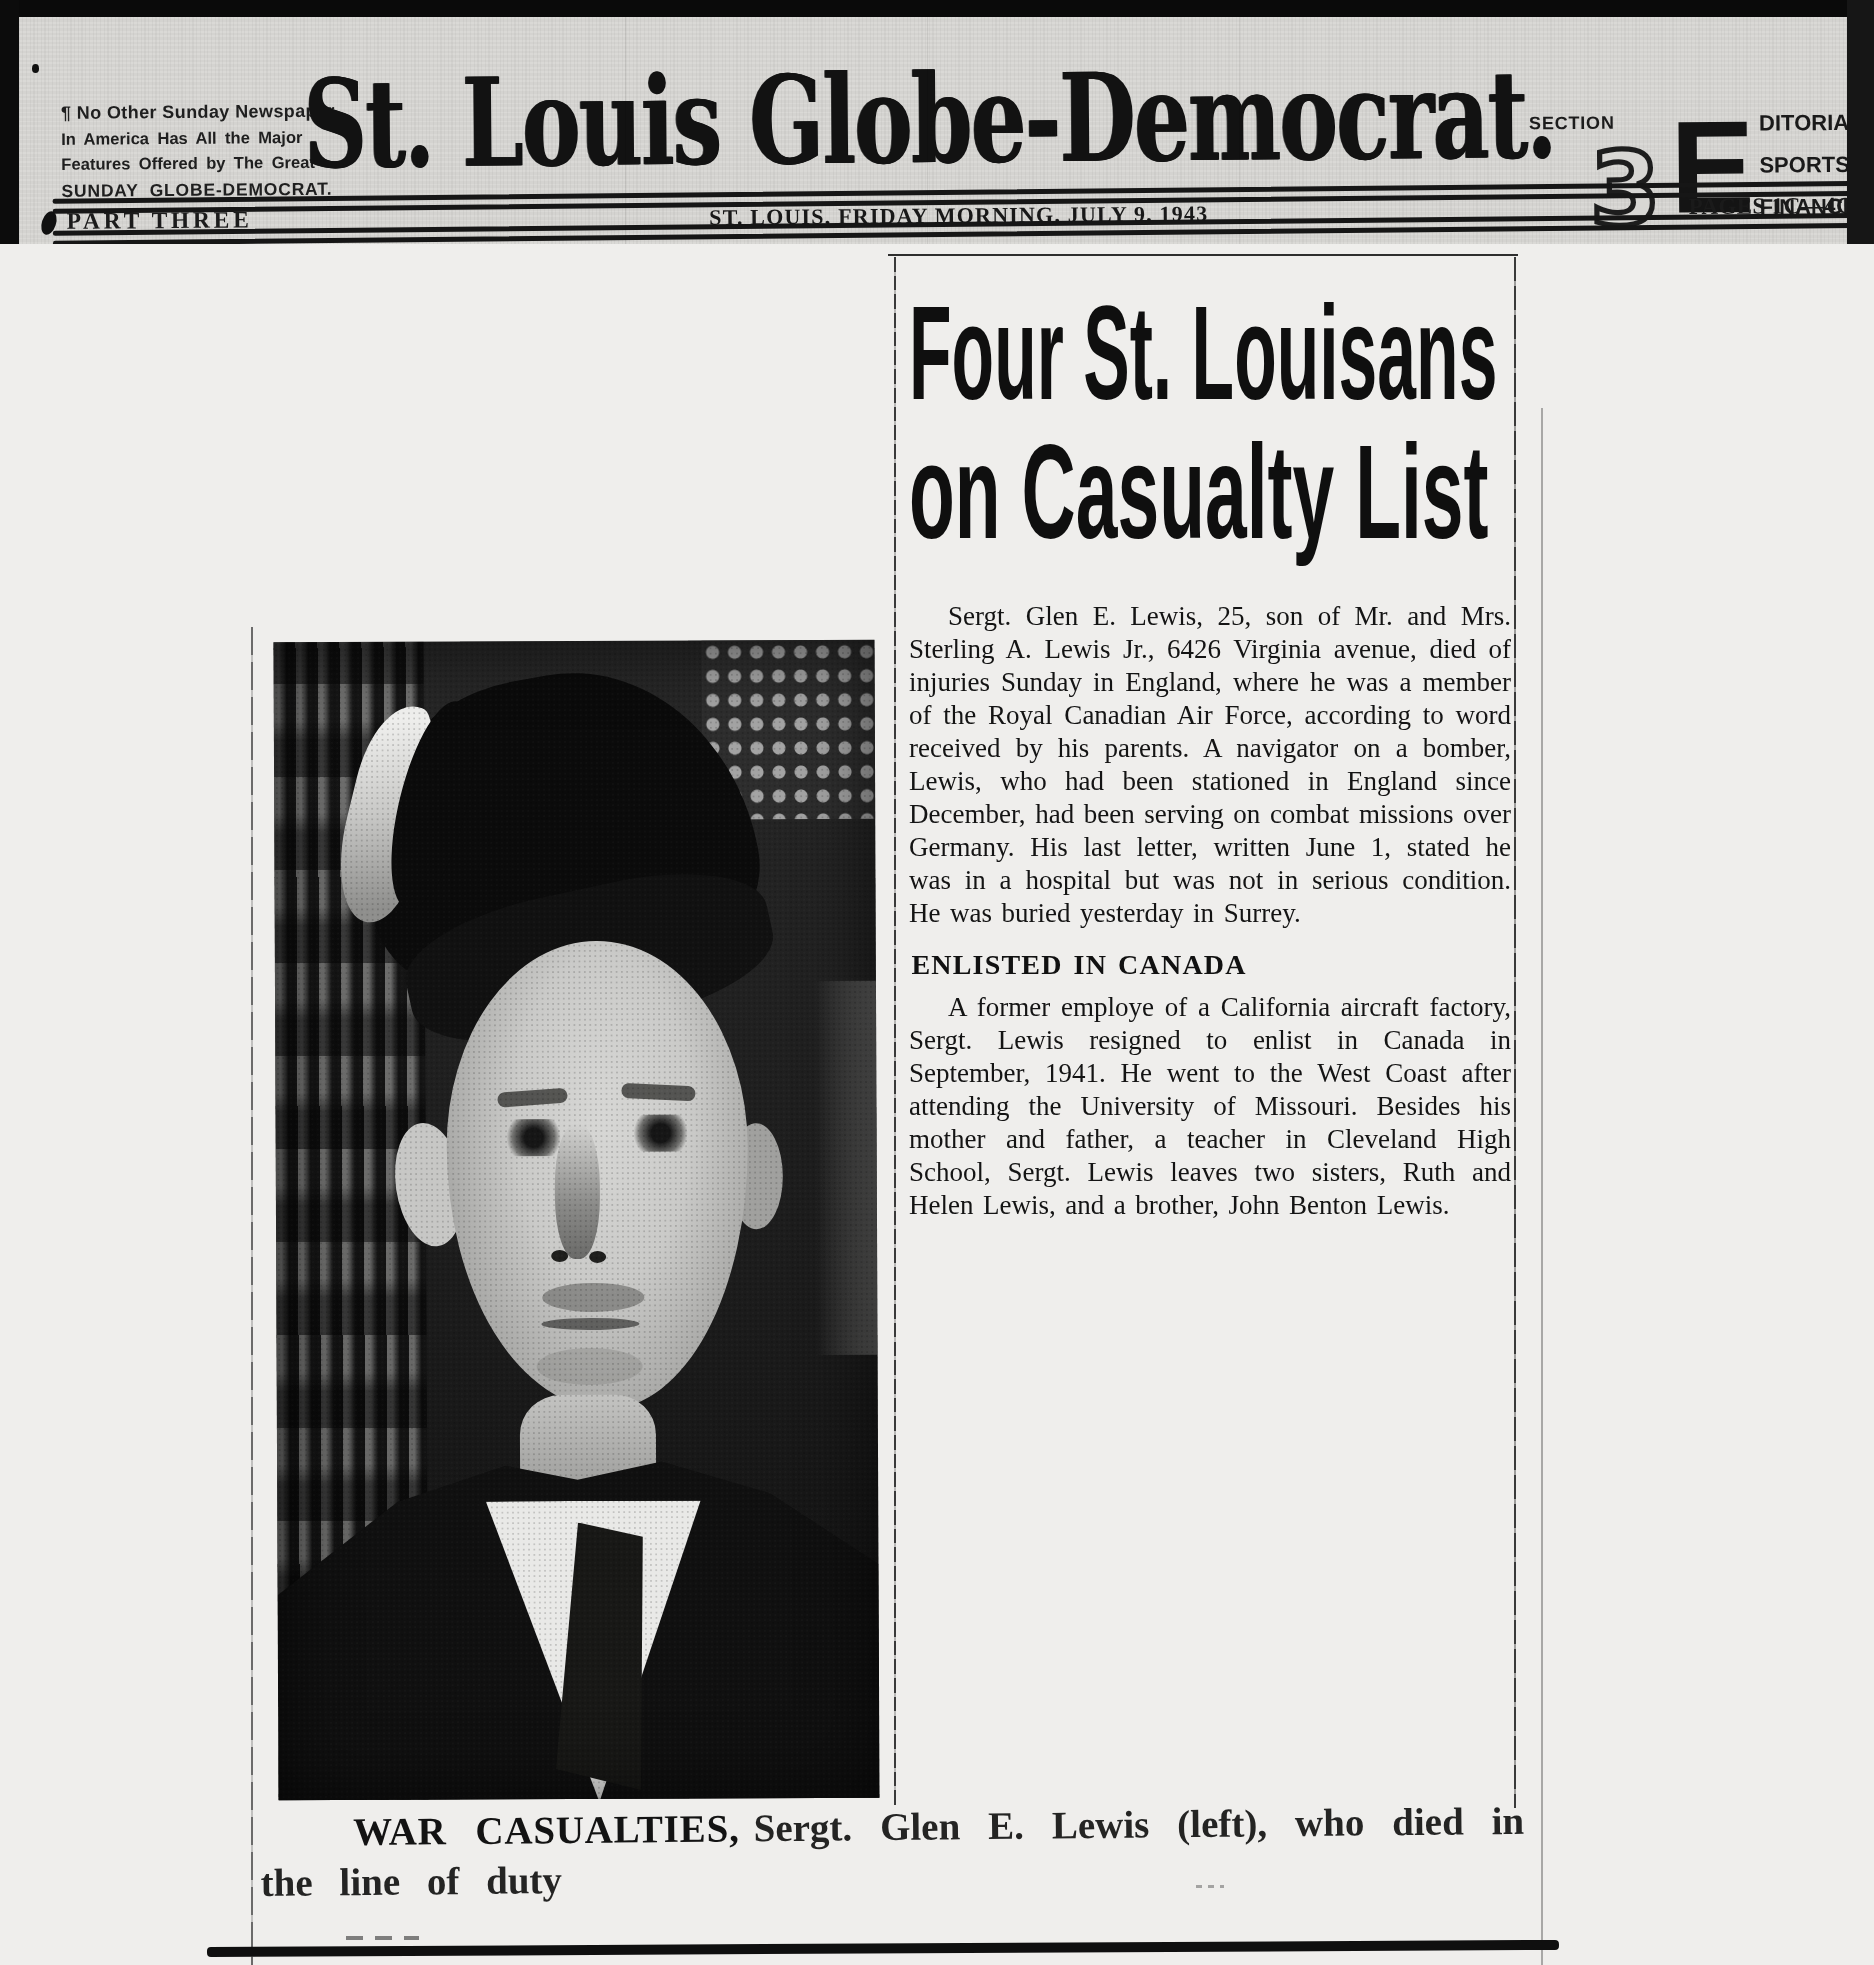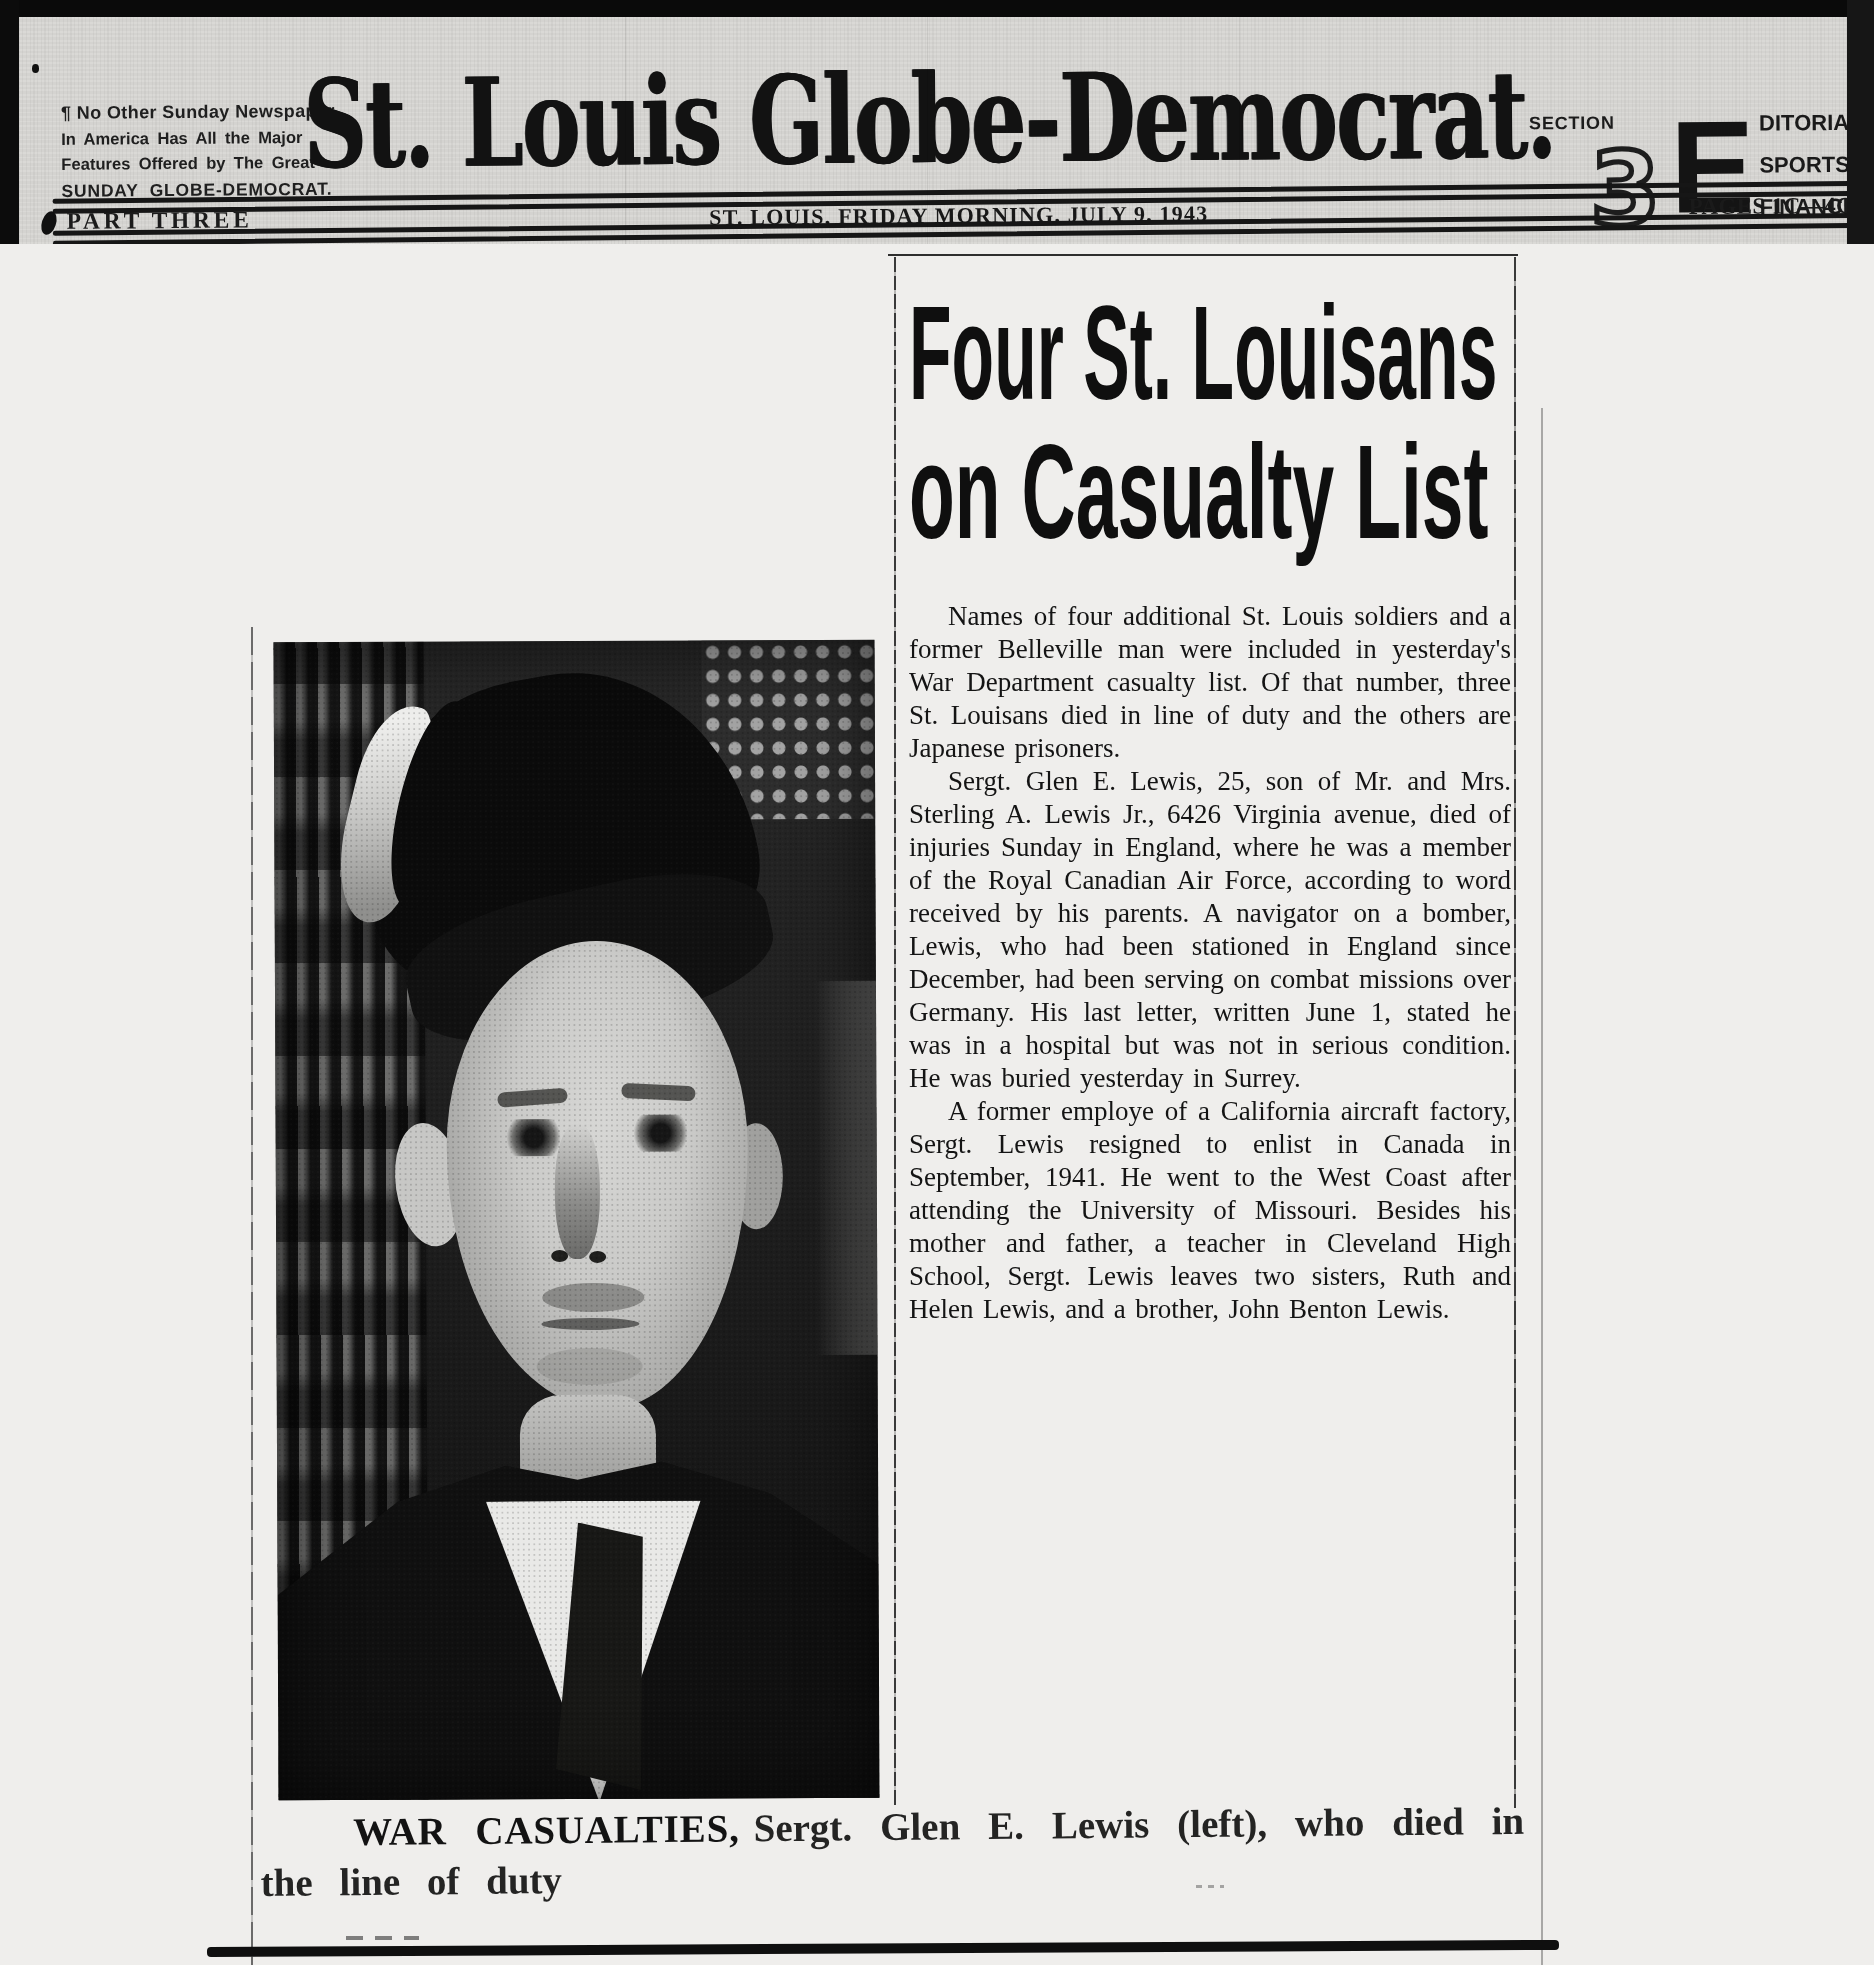--- a/index.html
+++ b/index.html
@@ -190,22 +190,22 @@
 <div class="abs col-rule-right2"></div>
 
 <div class="abs hl hl1">
   <span class="t">Four St. Louisans</span>
 </div>
 <div class="abs hl hl2">
   <span class="t">on Casualty List</span>
 </div>
 
 <div class="abs body-col">
-  <p>Names of four additional St. Louis soldiers and a former Belleville man were included in yesterday's War Department casualty list. Of that number, three St. Louisans died in line of duty and the others are Japanese prisoners.</p>
   <p>Sergt. Glen E. Lewis, 25, son of Mr. and Mrs. Sterling A. Lewis Jr., 6426 Virginia avenue, died of injuries Sunday in England, where he was a member of the Royal Canadian Air Force, according to word received by his parents. A navigator on a bomber, Lewis, who had been stationed in England since December, had been serving on combat missions over Germany. His last letter, written June 1, stated he was in a hospital but was not in serious condition. He was buried yesterday in Surrey.</p>
+  <h3>ENLISTED IN CANADA</h3>
   <p>A former employe of a California aircraft factory, Sergt. Lewis resigned to enlist in Canada in September, 1941. He went to the West Coast after attending the University of Missouri. Besides his mother and father, a teacher in Cleveland High School, Sergt. Lewis leaves two sisters, Ruth and Helen Lewis, and a brother, John Benton Lewis.</p>
 </div>
 
 <div class="abs photo-rule-left"></div>
 <div class="abs photo">
   <div class="ph ph-streaks"></div>
   <div class="ph ph-checker"></div>
   <div class="ph ph-rightlight"></div>
   <div class="ph ph-cap"></div>
   <div class="ph ph-feather"></div>

